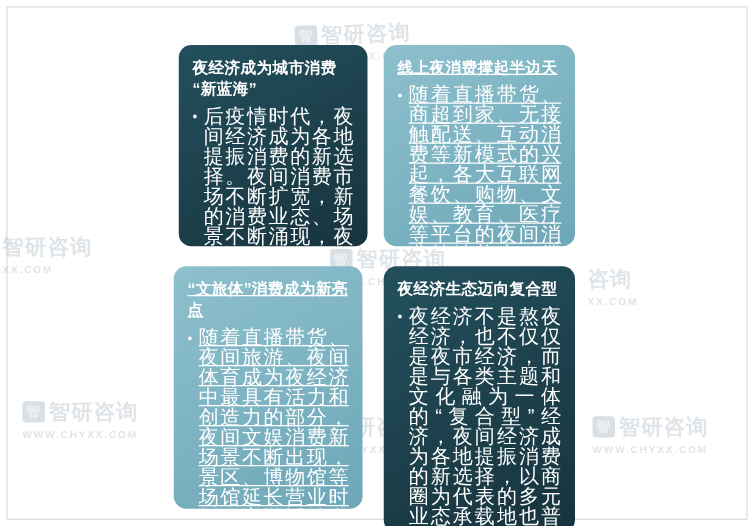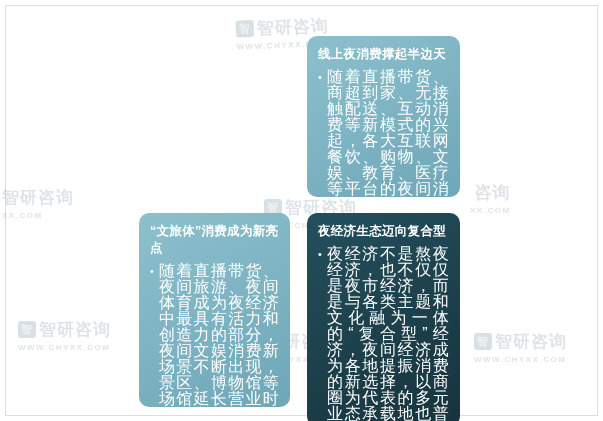--- a/index.html
+++ b/index.html
@@ -56,41 +56,42 @@
     color: rgba(255,255,255,0.55);
     border-radius: 3px;
     font-size: 11px;
     padding: 1px 3px;
     margin-right: 3px;
     vertical-align: 2px;
   }
   .wm-1 { left: 236px; top: 16px; transform: rotate(-2deg); }
   .wm-2 { left: 2px;  top: 186px; }
   .wm-3 { left: 264px; top: 196px; }
-  .wm-4 { left: 470px; top: 181px; text-align: right; }
+  .wm-4 { left: 470px; top: 212px; }
   .wm-5 { left: 18px;  top: 318px; }
   .wm-6 { left: 244px; top: 330px; }
   .wm-7 { left: 474px; top: 330px; }
 
   
   .card {
     position: absolute;
     border-radius: 10px;
     box-sizing: border-box;
     padding: 10px 11px 10px 11px;
     color: #ffffff;
     overflow: hidden;
   }
   .card.dark {
     background: #1d4551;
     background: linear-gradient(150deg, #23505d 0%, #17333d 100%);
   }
   .card.light {
     background: #7fb5c4;
     background: linear-gradient(150deg, #8dc0cd 0%, #6ea7b8 100%);
+    text-decoration: underline;
   }
   .card-title {
     font-size: 12.5px;
     font-weight: bold;
     line-height: 17px;
     margin: 0 0 6px 0;
     letter-spacing: 0.3px;
   }
   .card-body {
     font-size: 16px;
@@ -141,20 +142,24 @@
   </div>
   <div class="wm wm-6">
     <span class="big"><span class="logo">智</span><span>智研咨询</span></span>
     <span class="small">WWW.CHYXX.COM</span>
   </div>
   <div class="wm wm-7">
     <span class="big"><span class="logo">智</span><span>智研咨询</span></span>
     <span class="small">WWW.CHYXX.COM</span>
   </div>
 
+  <div class="card dark" id="card-1">
+    <div class="card-title">夜经济成为城市消费 “新蓝海”</div>
+    <div class="card-body">后疫情时代，夜间经济成为各地提振消费的新选择。夜间消费市场不断扩宽，新的消费业态、场景不断涌现，夜经济已经成为城市消费领域的“新蓝海”。</div>
+  </div>
 
   <div class="card light" id="card-2">
     <div class="card-title">线上夜消费撑起半边天</div>
     <div class="card-body">随着直播带货、商超到家、无接触配送、互动消费等新模式的兴起，各大互联网餐饮、购物、文娱、教育、医疗等平台的夜间消费持续壮大，撑起了夜间消费的半边天。</div>
   </div>
 
   <div class="card light" id="card-3">
     <div class="card-title">“文旅体”消费成为新亮点</div>
     <div class="card-body">随着直播带货、夜间旅游、夜间体育成为夜经济中最具有活力和创造力的部分，夜间文娱消费新场景不断出现，景区、博物馆等场馆延长营业时间，夜游活动发展兴盛。</div>
   </div>

